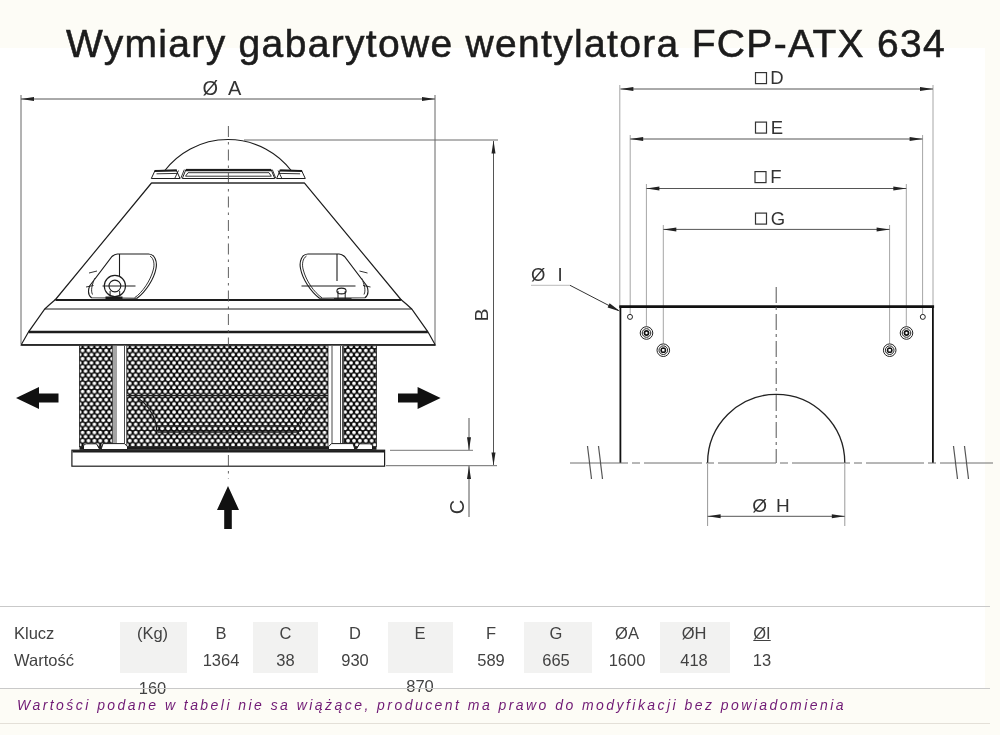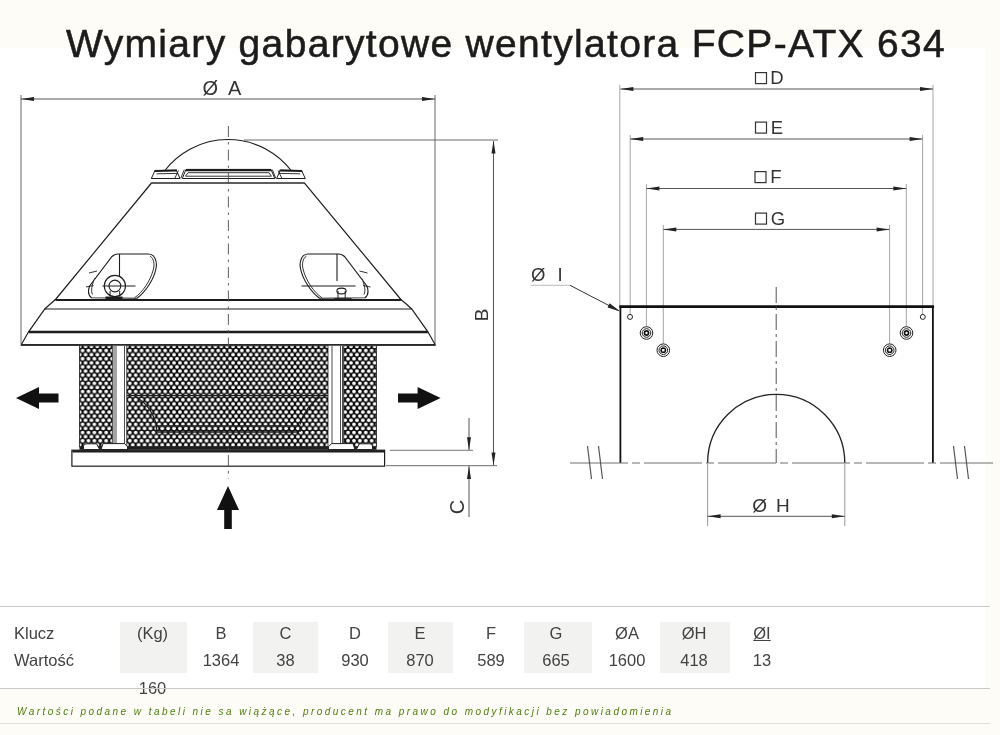--- a/index.html
+++ b/index.html
@@ -10,22 +10,22 @@
   .white-card{position:absolute;left:0;top:48px;width:985px;height:640px;background:#ffffff;}
   .title{position:absolute;left:0;top:22px;width:996px;text-align:center;
          font-size:39px;font-weight:400;color:#1c1c1c;letter-spacing:1.32px;
          -webkit-text-stroke:0.55px #1c1c1c;}
   .drawing{position:absolute;left:0;top:0;}
   .tbl-line{position:absolute;left:0;width:990px;height:1px;background:#c9c9c9;}
   .cellbg{position:absolute;top:622px;height:51px;background:#f2f2f1;}
   .trow{position:absolute;left:0;width:1000px;font-size:16.5px;color:#424242;}
   .trow span{position:absolute;transform:translateX(-50%);white-space:nowrap;}
   .trow .lbl{position:absolute;left:14px;transform:none;}
-  .footer{position:absolute;left:9px;top:697px;font-size:10px;font-style:italic;
-          letter-spacing:2.45px;color:#4d7c0f;white-space:nowrap;margin-top:9px;}
+  .footer{position:absolute;left:9px;top:697px;font-size:14px;font-style:italic;
+          letter-spacing:2.45px;color:#701a75;white-space:nowrap;}
   .footer-line{position:absolute;left:0;top:723px;width:990px;height:1px;background:#e4e0d8;}
 </style>
 </head>
 <body>
 
 <div class="white-card"></div>
 
 <div class="title">Wymiary gabarytowe wentylatora FCP-ATX 634</div>
 
 <svg class="drawing" width="1000" height="735" viewBox="0 0 1000 735">
@@ -315,21 +315,21 @@
   <span style="left:694px;">ØH</span>
   <span style="left:762px;text-decoration:underline;">ØI</span>
 </div>
 
 <div class="trow" style="top:651px;">
   <span class="lbl">Wartość</span>
   <span style="left:152.5px;margin-top:28px;">160</span>
   <span style="left:221px;">1364</span>
   <span style="left:285.5px;text-align:right;">38</span>
   <span style="left:355px;">930</span>
-  <span style="left:420px;">870</span>
+  <span style="left:420px;margin-top:26px;">870</span>
   <span style="left:491px;">589</span>
   <span style="left:556px;">665</span>
   <span style="left:627px;">1600</span>
   <span style="left:694px;">418</span>
   <span style="left:762px;">13</span>
 </div>
 
 <div class="tbl-line" style="top:688px;"></div>
 
 <div class="footer">Wartości podane w tabeli nie sa wiążące, producent ma prawo do modyfikacji bez powiadomienia</div>

